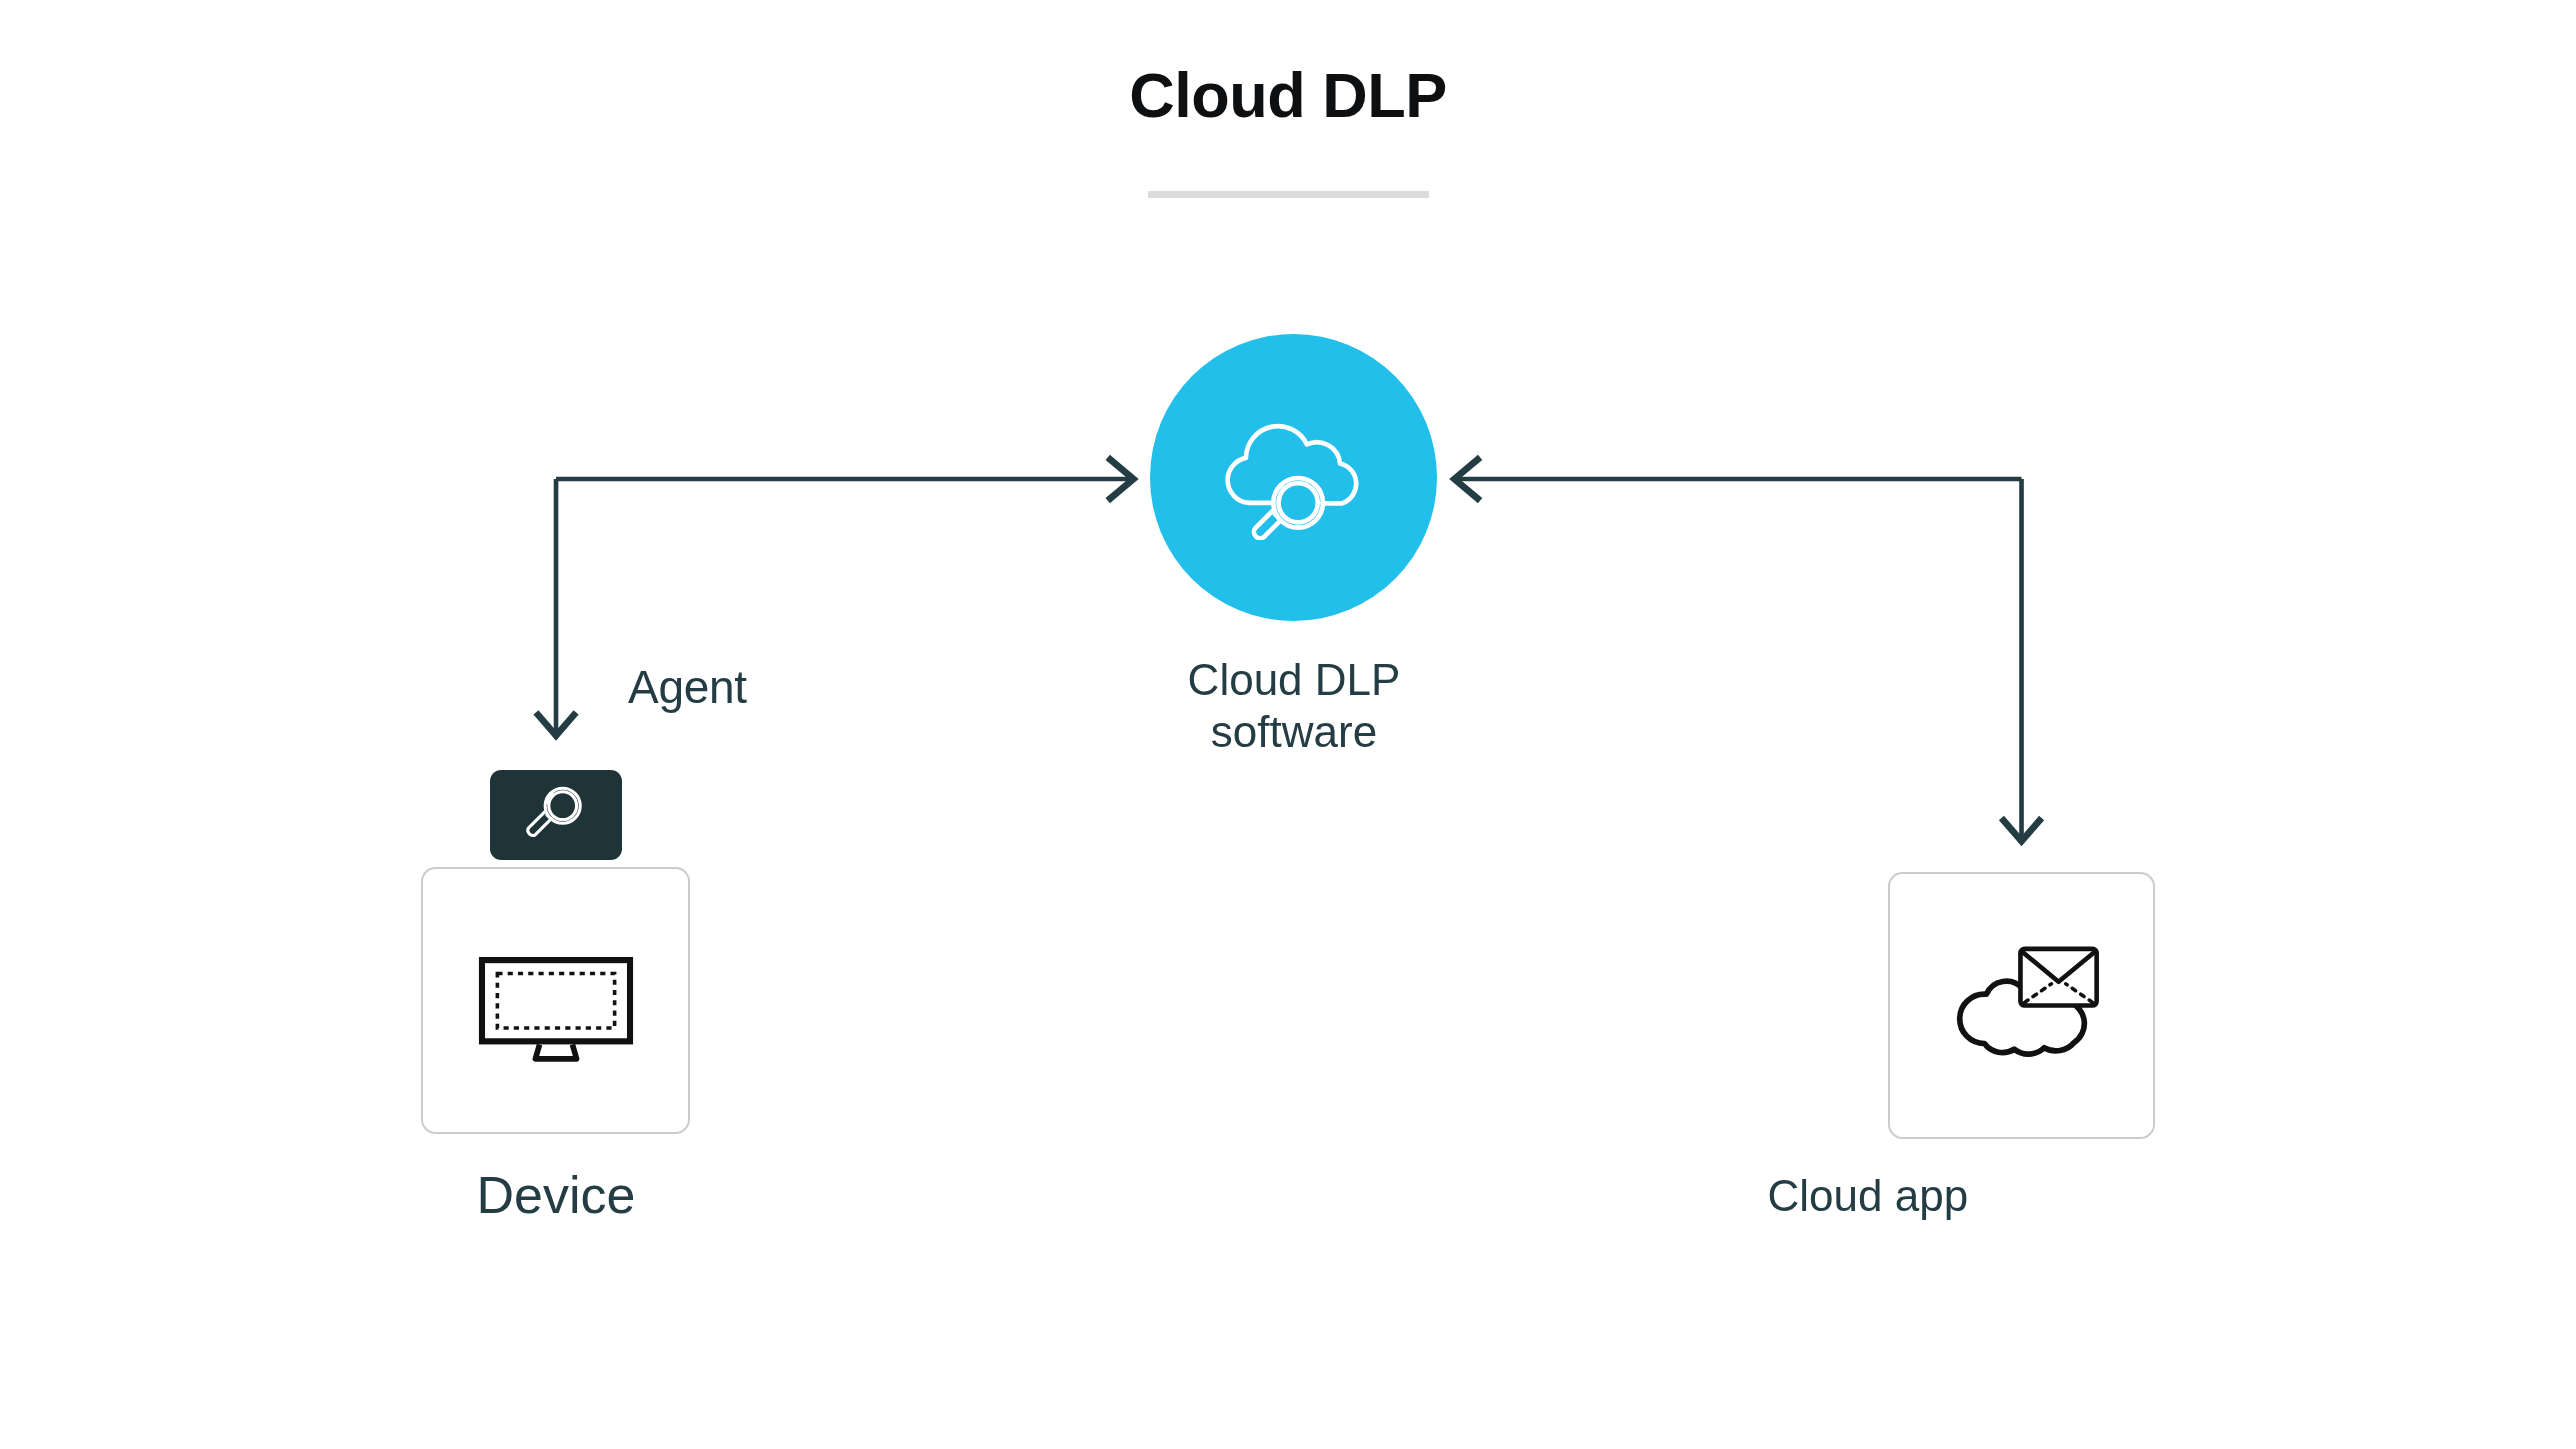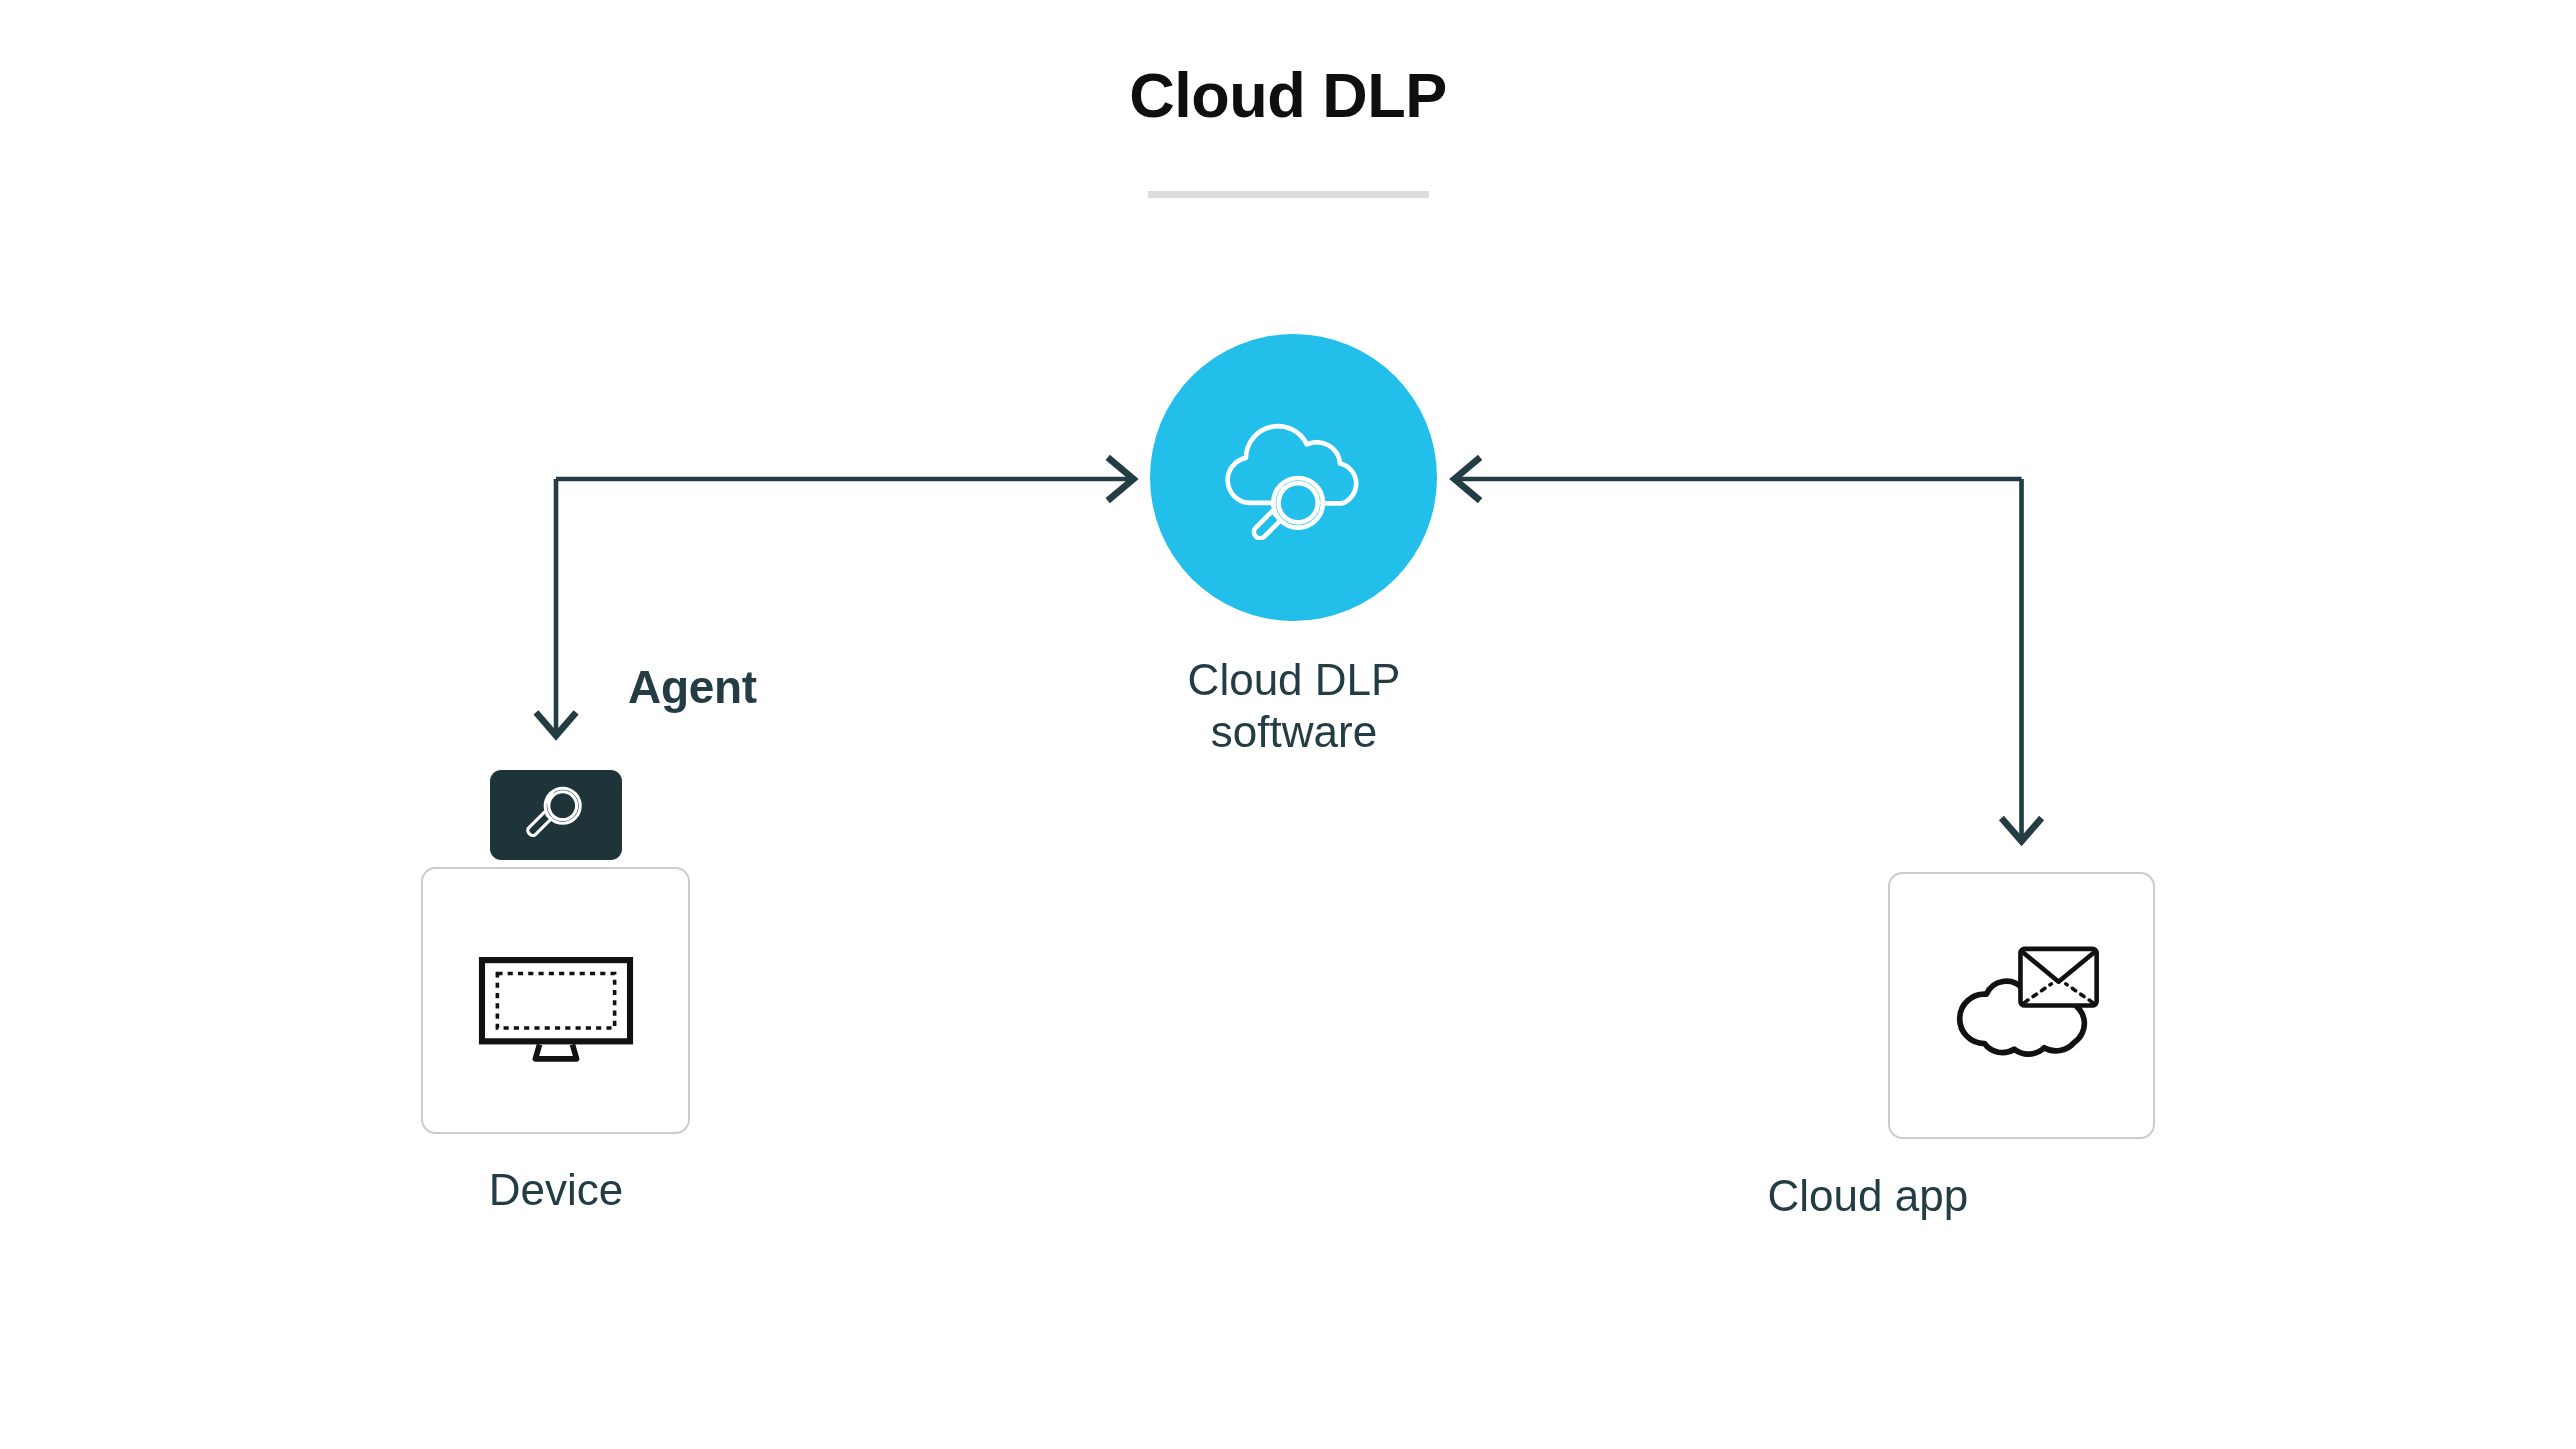--- a/index.html
+++ b/index.html
@@ -127,32 +127,32 @@
     top: 50%;
     transform: translate(-50%, -50%);
     width: 67px;
     height: 67px;
   }
   #agent-label {
     position: absolute;
     left: 628px;
     top: 660px;
     font-size: 46px;
-    font-weight: 700;
+    font-weight: 400;
     color: #243c43;
     letter-spacing: -0.3px;
   }
   #device-label {
     position: absolute;
     left: 556px;
     top: 1165px;
     transform: translateX(-50%);
     width: 464px;
     text-align: center;
-    font-size: 44px;
+    font-size: 52px;
     font-weight: 400;
     color: #243c43;
   }
 
   
   #cloudapp-node {
     position: absolute;
     left: 1888px;
     top: 872px;
     width: 267px;

